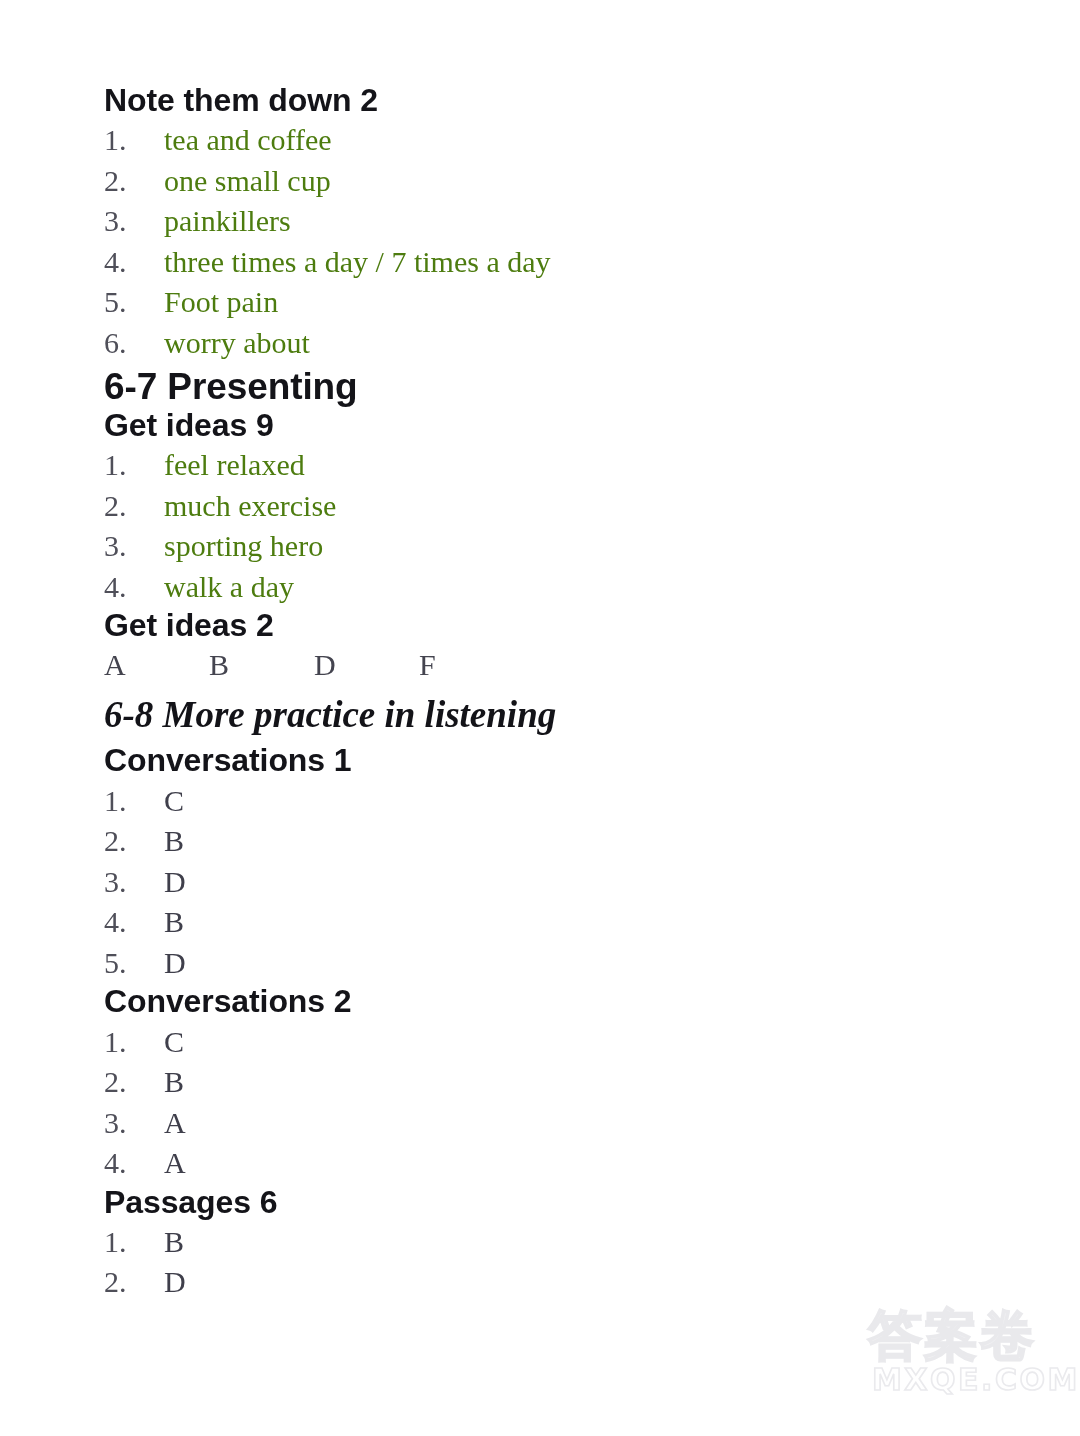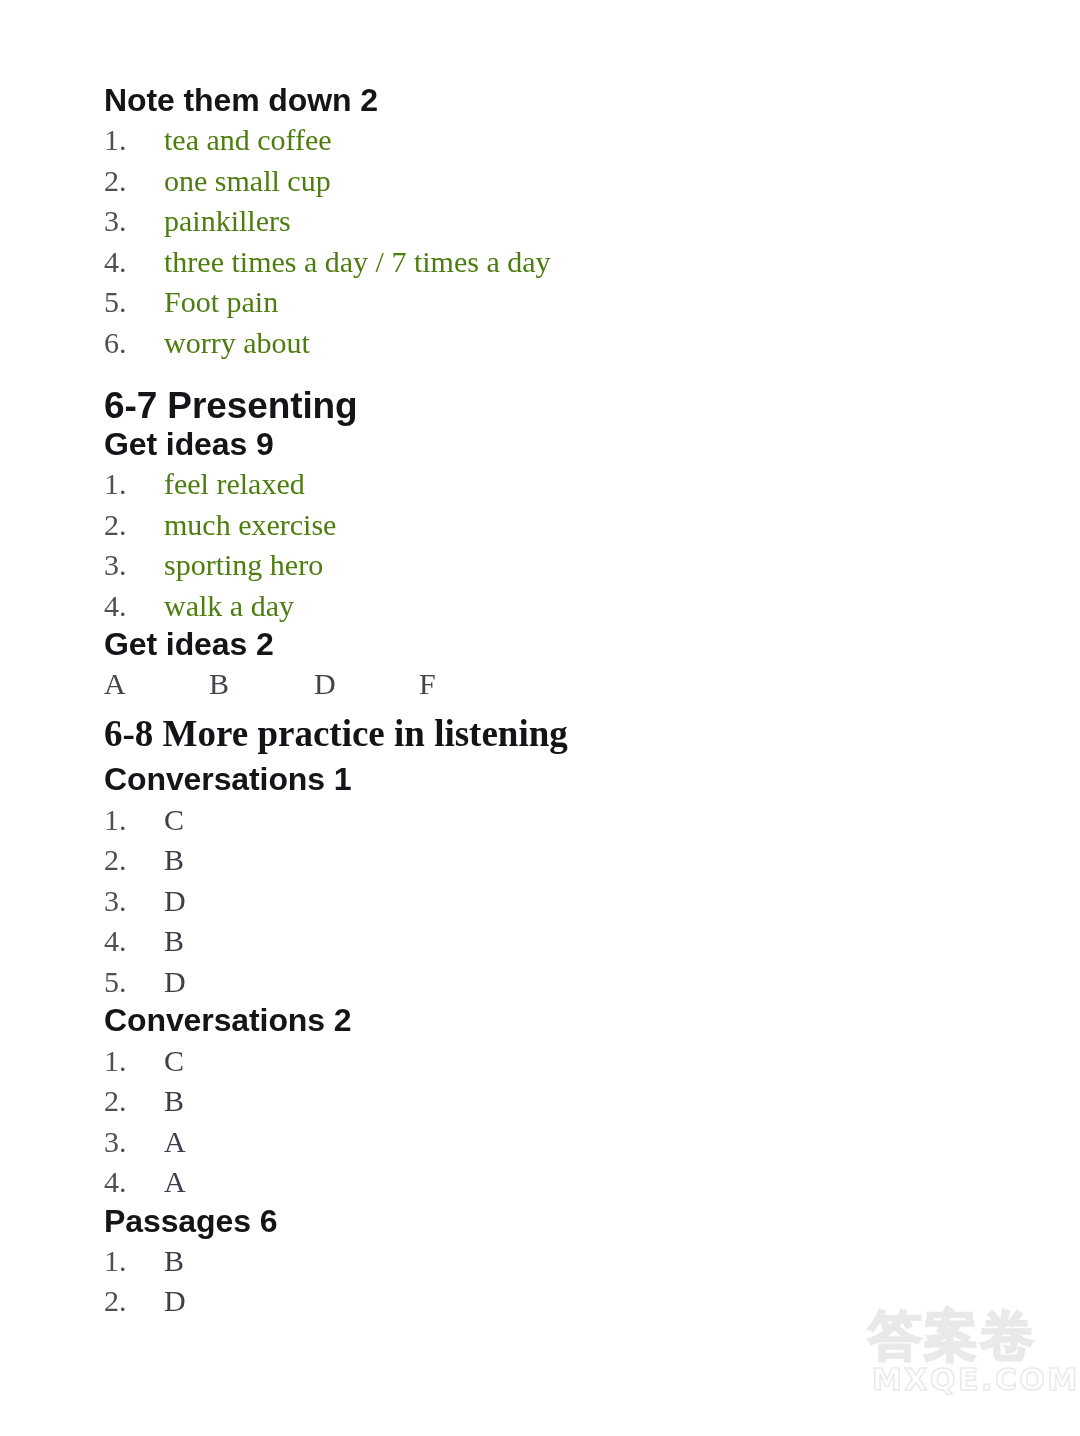--- a/index.html
+++ b/index.html
@@ -36,31 +36,32 @@
     font-weight: bold;
     font-size: 32px;
     line-height: 1.04;
     letter-spacing: -0.1px;
     color: #141419;
     margin: 0 0 3px 0;
     white-space: pre;
   }
   .h-sans.big {
     font-size: 37px;
-    margin-top: 24px;
+    margin-top: 5px;
     margin-bottom: 2px;
   }
   .h-serif {
     font-family: "Liberation Serif", "DejaVu Serif", serif;
     font-weight: bold;
     font-size: 37px;
     line-height: 1.06;
     color: #131318;
     margin: 10px 0 10px 0;
     white-space: pre;
+    font-style: italic;
   }
   .gap-before {
   }
 
   
   .ans-list {
     list-style: none;
     margin: 0 0 2px 0;
     padding: 0;
     font-family: "Liberation Serif", "DejaVu Serif", serif;

